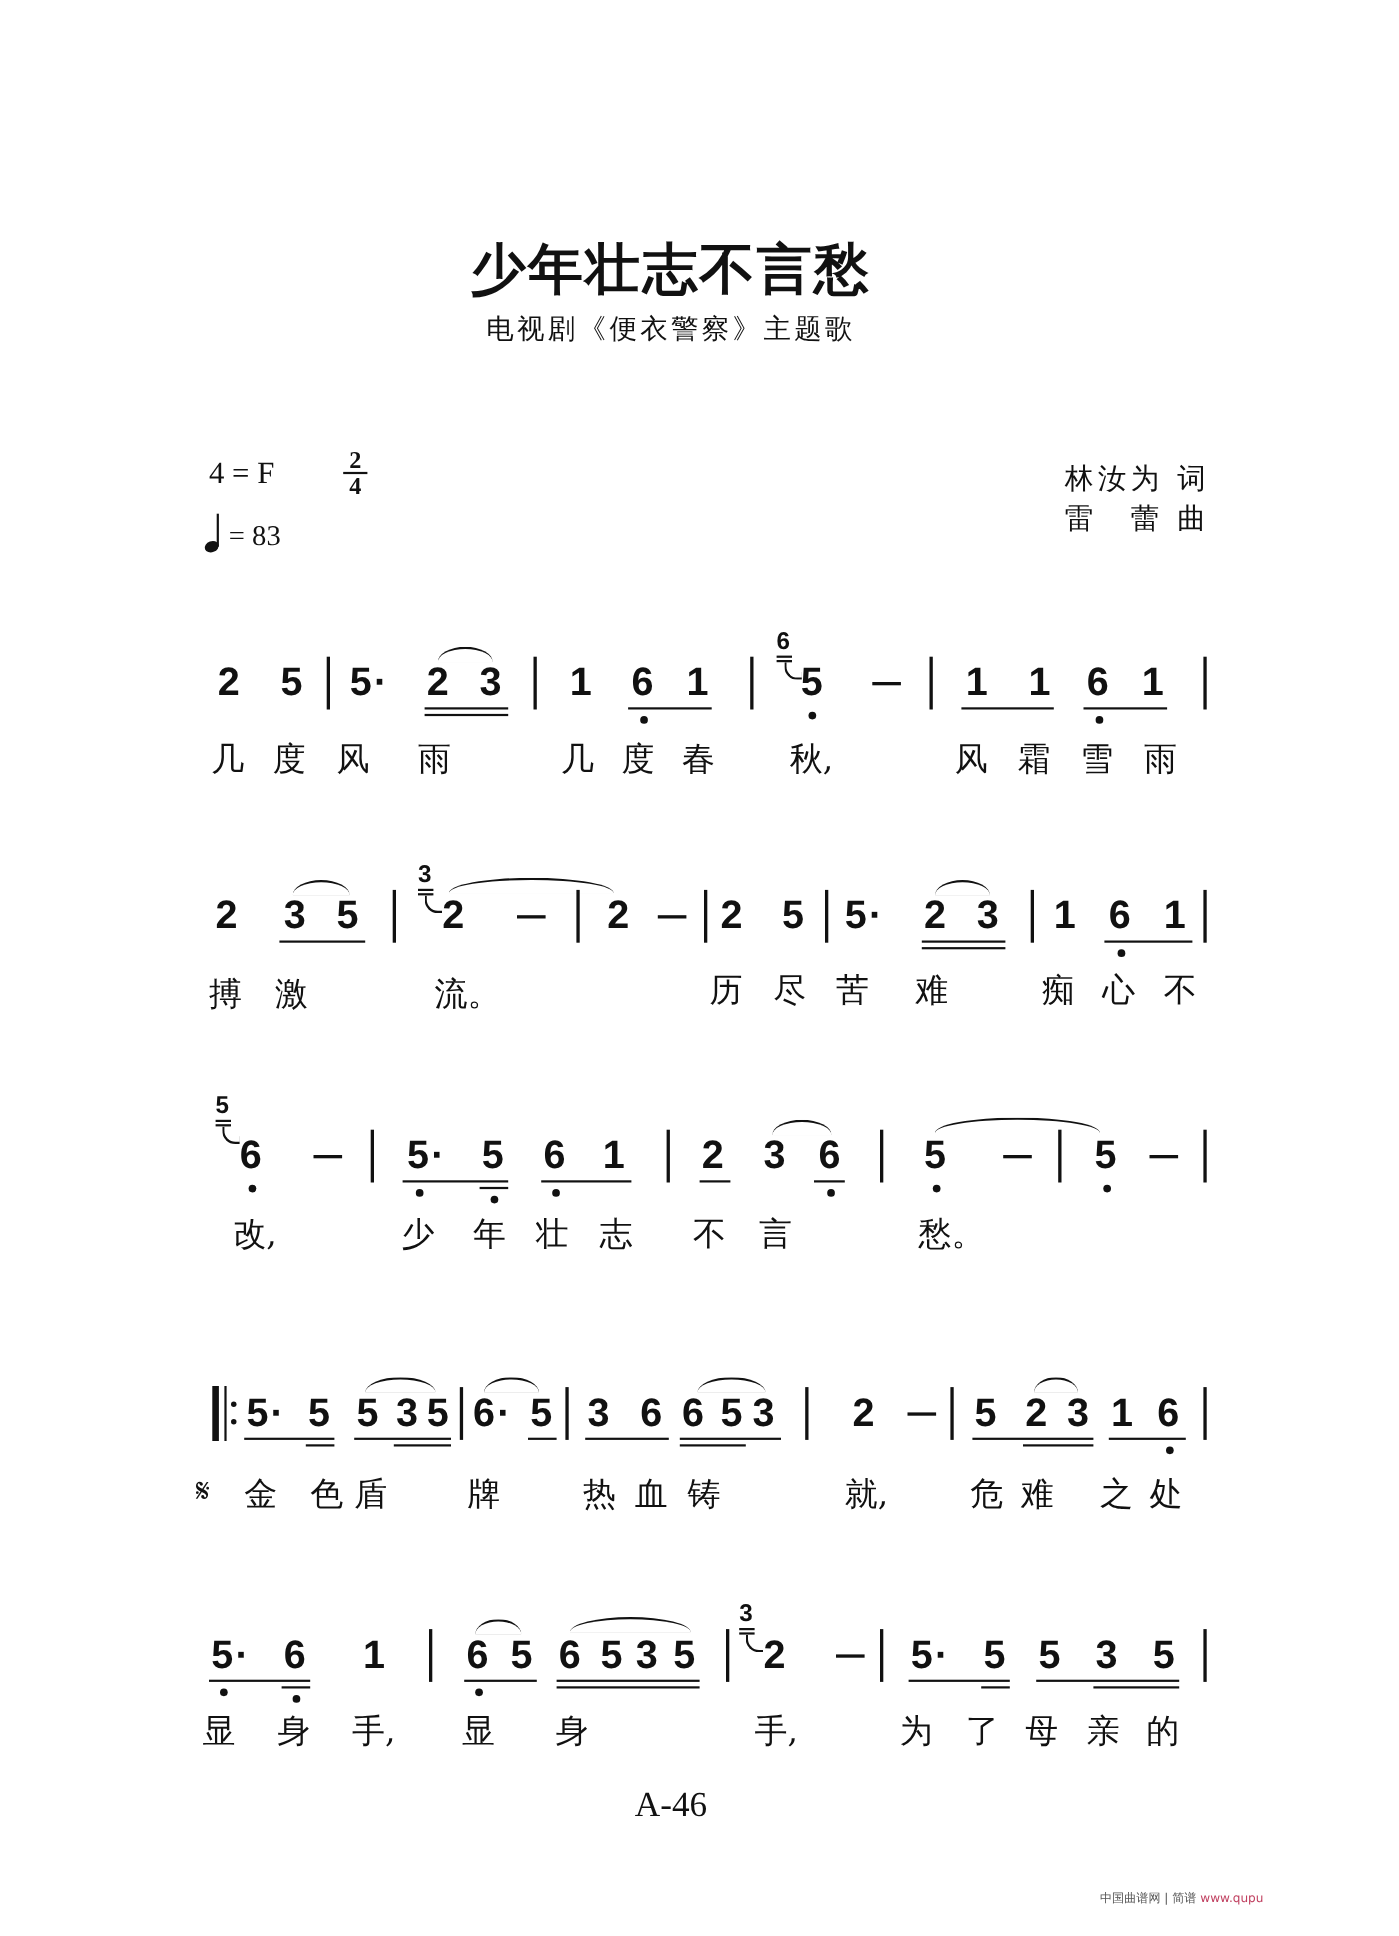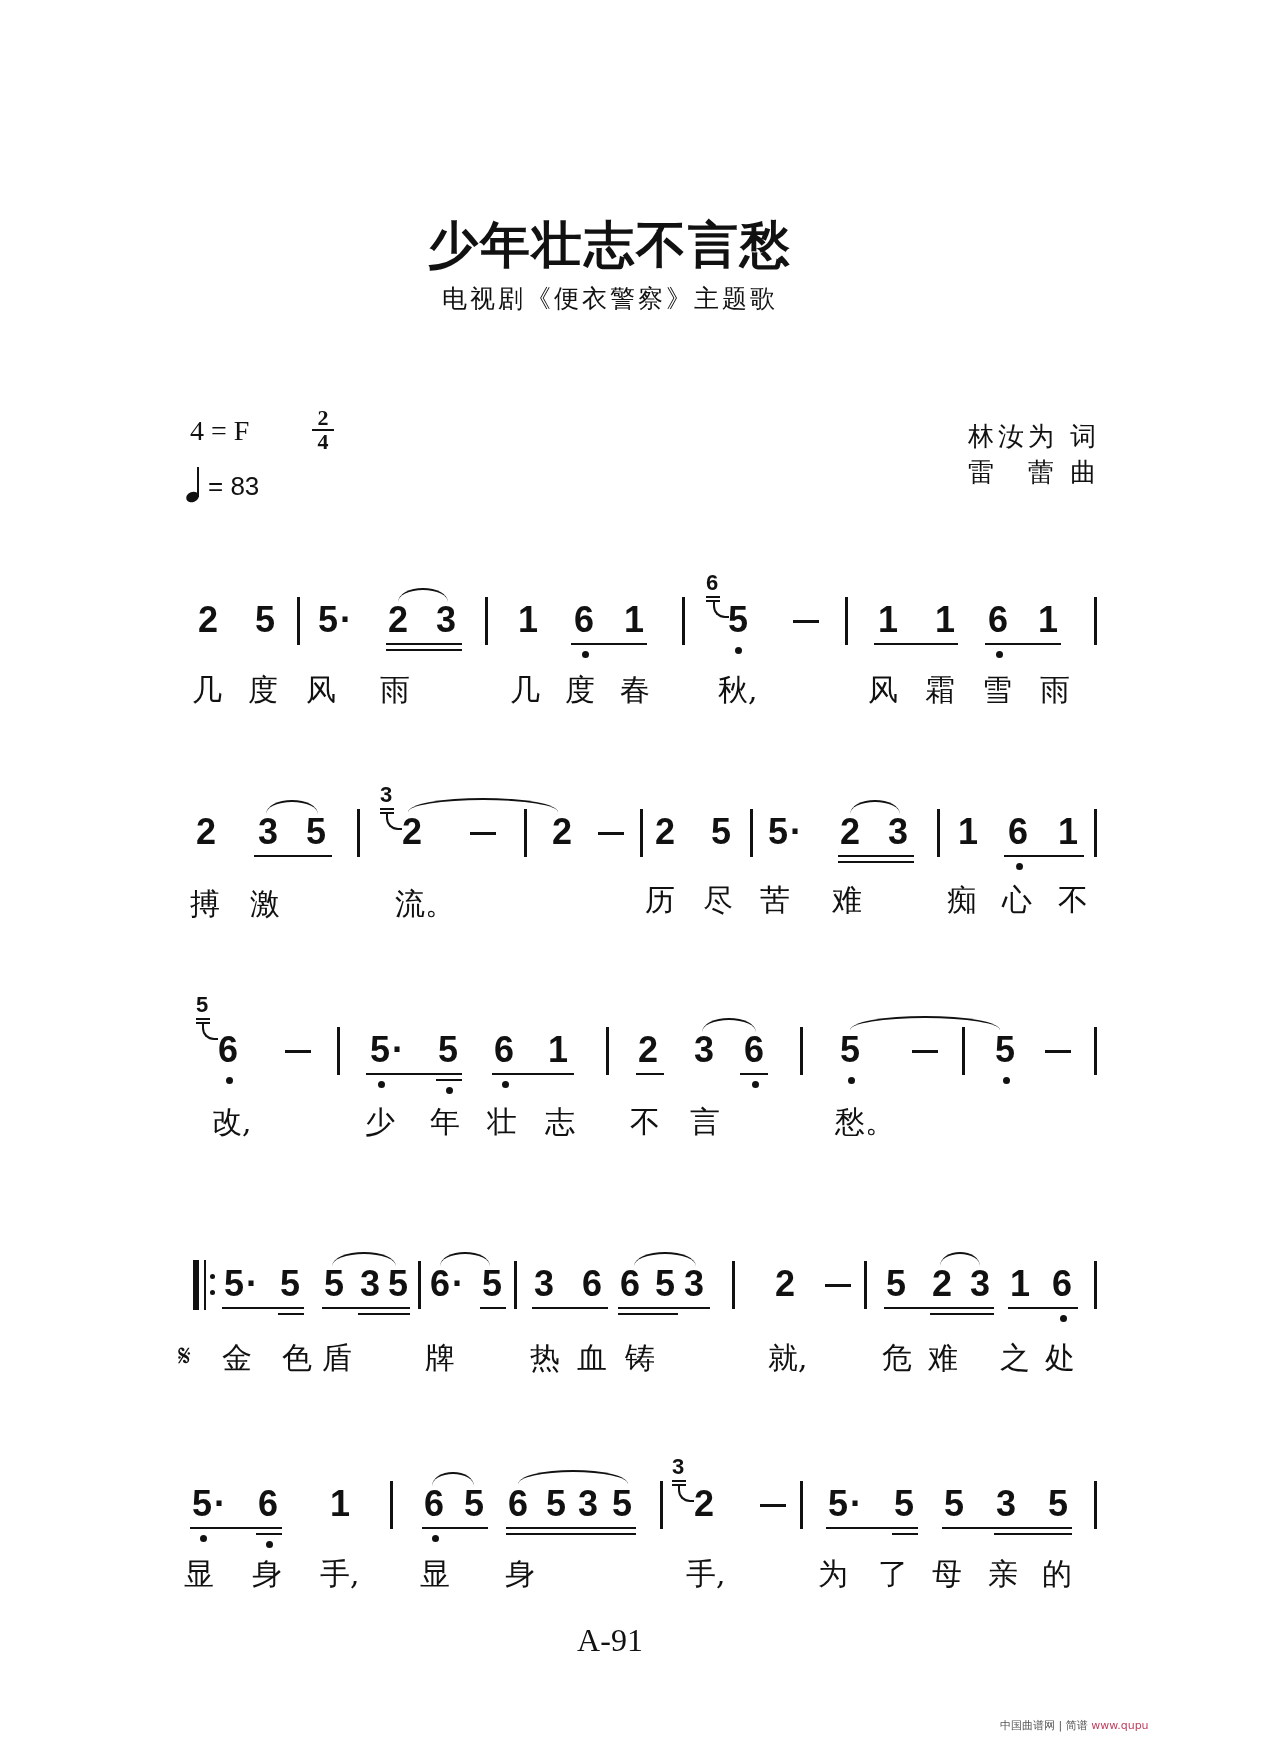--- a/index.html
+++ b/index.html
@@ -7,21 +7,21 @@
          font-family:"DejaVu Sans", sans-serif; }
   .abs { position:absolute; }
   .title { left:0; width:1220px; top:212px; text-align:center; font-size:50px; font-weight:bold;
            letter-spacing:2px; font-family:"DejaVu Sans", sans-serif; }
   .subtitle { left:0; width:1220px; top:282px; text-align:center; font-size:25px; letter-spacing:3px;
               font-family:Liberation Sans, sans-serif; }
   .key { left:190px; top:415px; font-size:28px; font-family:"Liberation Serif", serif; }
   .timesig { left:312px; top:408px; width:22px; text-align:center; font-family:"Liberation Serif", serif;
              font-weight:bold; font-size:22px; line-height:20px; }
   .timesig .bar { border-top:2px solid #111; margin:1px 0; }
-  .tempo { left:186px; top:468px; font-size:26px; font-family:Liberation Sans, sans-serif; display:flex; align-items:flex-end; }
+  .tempo { left:186px; top:468px; font-size:26px; font-family:Liberation Serif, serif; display:flex; align-items:flex-end; }
   .note-glyph { display:inline-block; position:relative; width:16px; height:34px; margin-right:6px; }
   .note-glyph .head { position:absolute; bottom:0; left:0; width:13px; height:10px; background:#111; border-radius:50%; transform:rotate(-20deg); }
   .note-glyph .stem { position:absolute; bottom:5px; left:11px; width:2px; height:30px; background:#111; }
   .credits { left:968px; top:418px; font-size:26px; line-height:36px; letter-spacing:4px; font-family:"DejaVu Serif", serif; }
   .row { left:0; width:1272px; height:90px; }
   .n { position:absolute; font-weight:bold; font-size:36px; font-family:"Liberation Sans", sans-serif; line-height:40px; }
   .dot { position:absolute; width:7px; height:7px; background:#111; border-radius:50%; }
   .ul { position:absolute; height:2px; background:#111; }
   .barline { position:absolute; width:3px; background:#111; height:48px; }
   .dash { position:absolute; width:26px; height:3px; background:#111; }
@@ -312,17 +312,17 @@
   <span class="lyric" style="left:420px;top:70px">显</span>
   <span class="lyric" style="left:505px;top:70px">身</span>
   <span class="lyric" style="left:686px;top:70px">手,</span>
   <span class="lyric" style="left:818px;top:70px">为</span>
   <span class="lyric" style="left:878px;top:70px">了</span>
   <span class="lyric" style="left:932px;top:70px">母</span>
   <span class="lyric" style="left:988px;top:70px">亲</span>
   <span class="lyric" style="left:1042px;top:70px">的</span>
 </div>
 
-<div class="abs page-num">A-91</div>
+<div class="abs page-num">A-46</div>
 <div class="abs watermark">
   <span>中国曲谱网 | 简谱</span>
   <span class="red">www.qupu</span>
 </div>
 
 </body></html>

